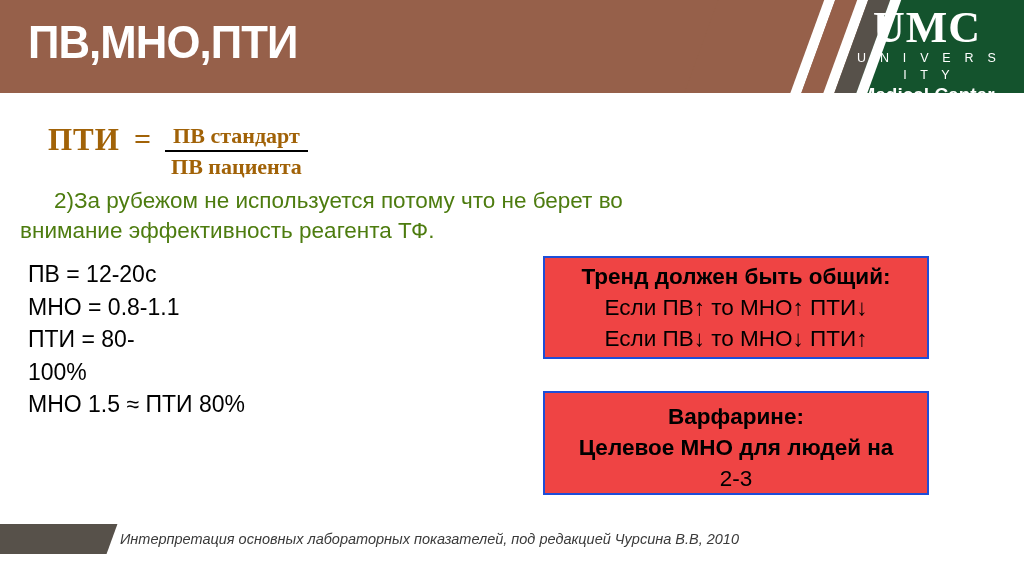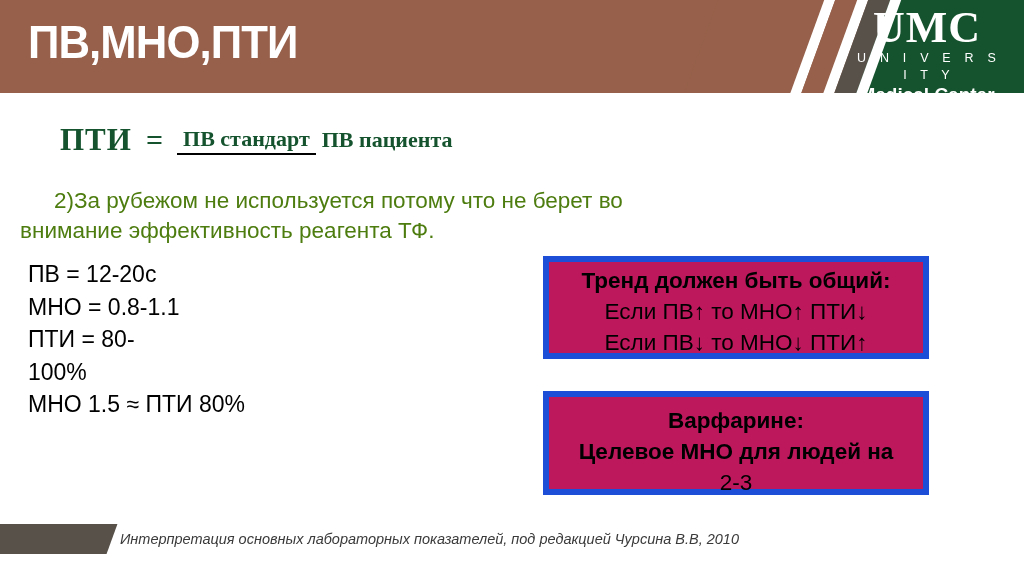--- a/index.html
+++ b/index.html
@@ -109,38 +109,37 @@
     display: flex;
     align-items: center;
   }
   #formula-label {
     font-size: 23px;
     color: #000000;
     white-space: nowrap;
   }
   #formula {
     display: flex;
-    align-items: center;
-    margin-left: 38px;
+    margin-left: 26px;
     font-family: "Liberation Serif", serif;
-    color: #14532d;
+    color: #a16207;
   }
   #formula .pti-term {
     font-size: 31px;
     font-weight: bold;
     letter-spacing: 1px;
   }
   #formula .eq-sign {
     font-size: 30px;
     font-weight: bold;
     margin: 0 14px;
   }
   #formula .fraction {
     display: inline-flex;
-    flex-direction: row;
+    flex-direction: column;
     text-align: center;
     font-size: 22px;
     font-weight: bold;
     line-height: 27px;
   }
   #formula .fraction .numer {
     padding: 0 6px 1px 6px;
     border-bottom: 2px solid #000000;
   }
   #formula .fraction .denom {
@@ -169,22 +168,22 @@
   }
   #norms-block .norm-heading {
     font-weight: bold;
   }
   #norms-block .norm-heading .tail {
     font-weight: normal;
   }
 
   .callout-box {
     position: absolute;
-    border: 6px solid #1d4ed8;
-    background: #be185d;
+    border: 2px solid #1d4ed8;
+    background: #ef4444;
     box-sizing: border-box;
     text-align: center;
     color: #000000;
   }
   #trend-box {
     left: 543px;
     top: 256px;
     width: 386px;
     height: 103px;
     padding-top: 3px;

